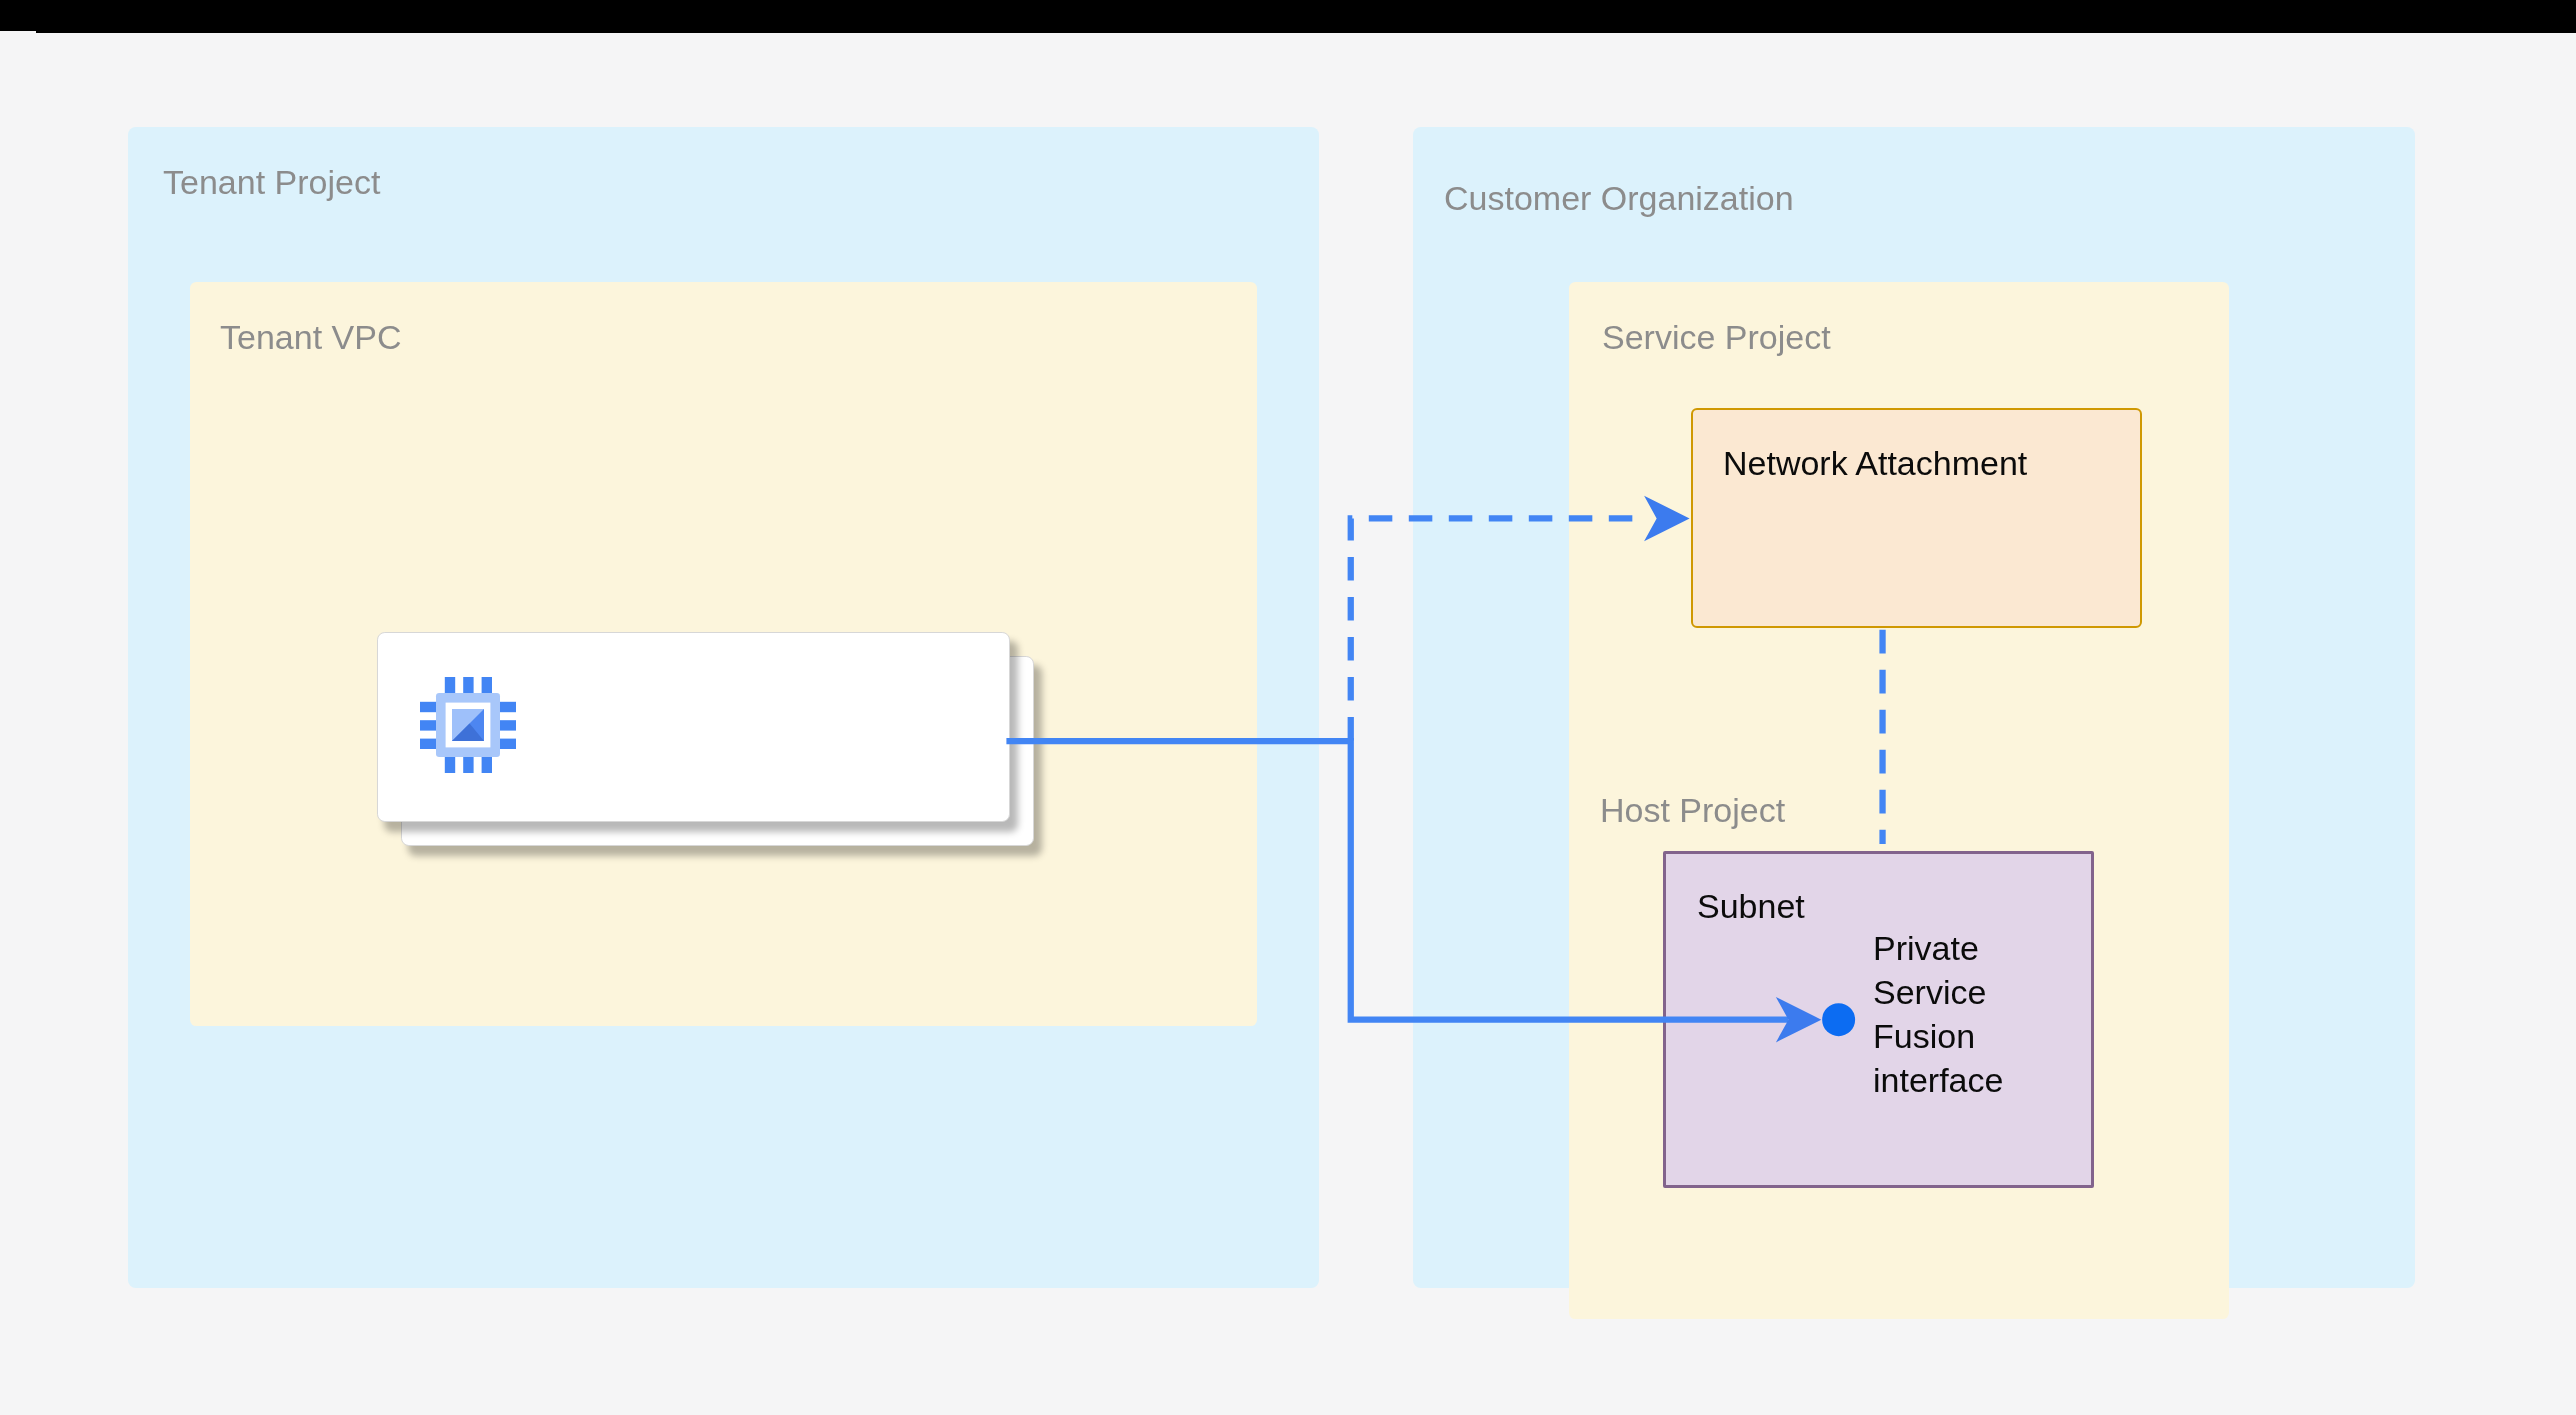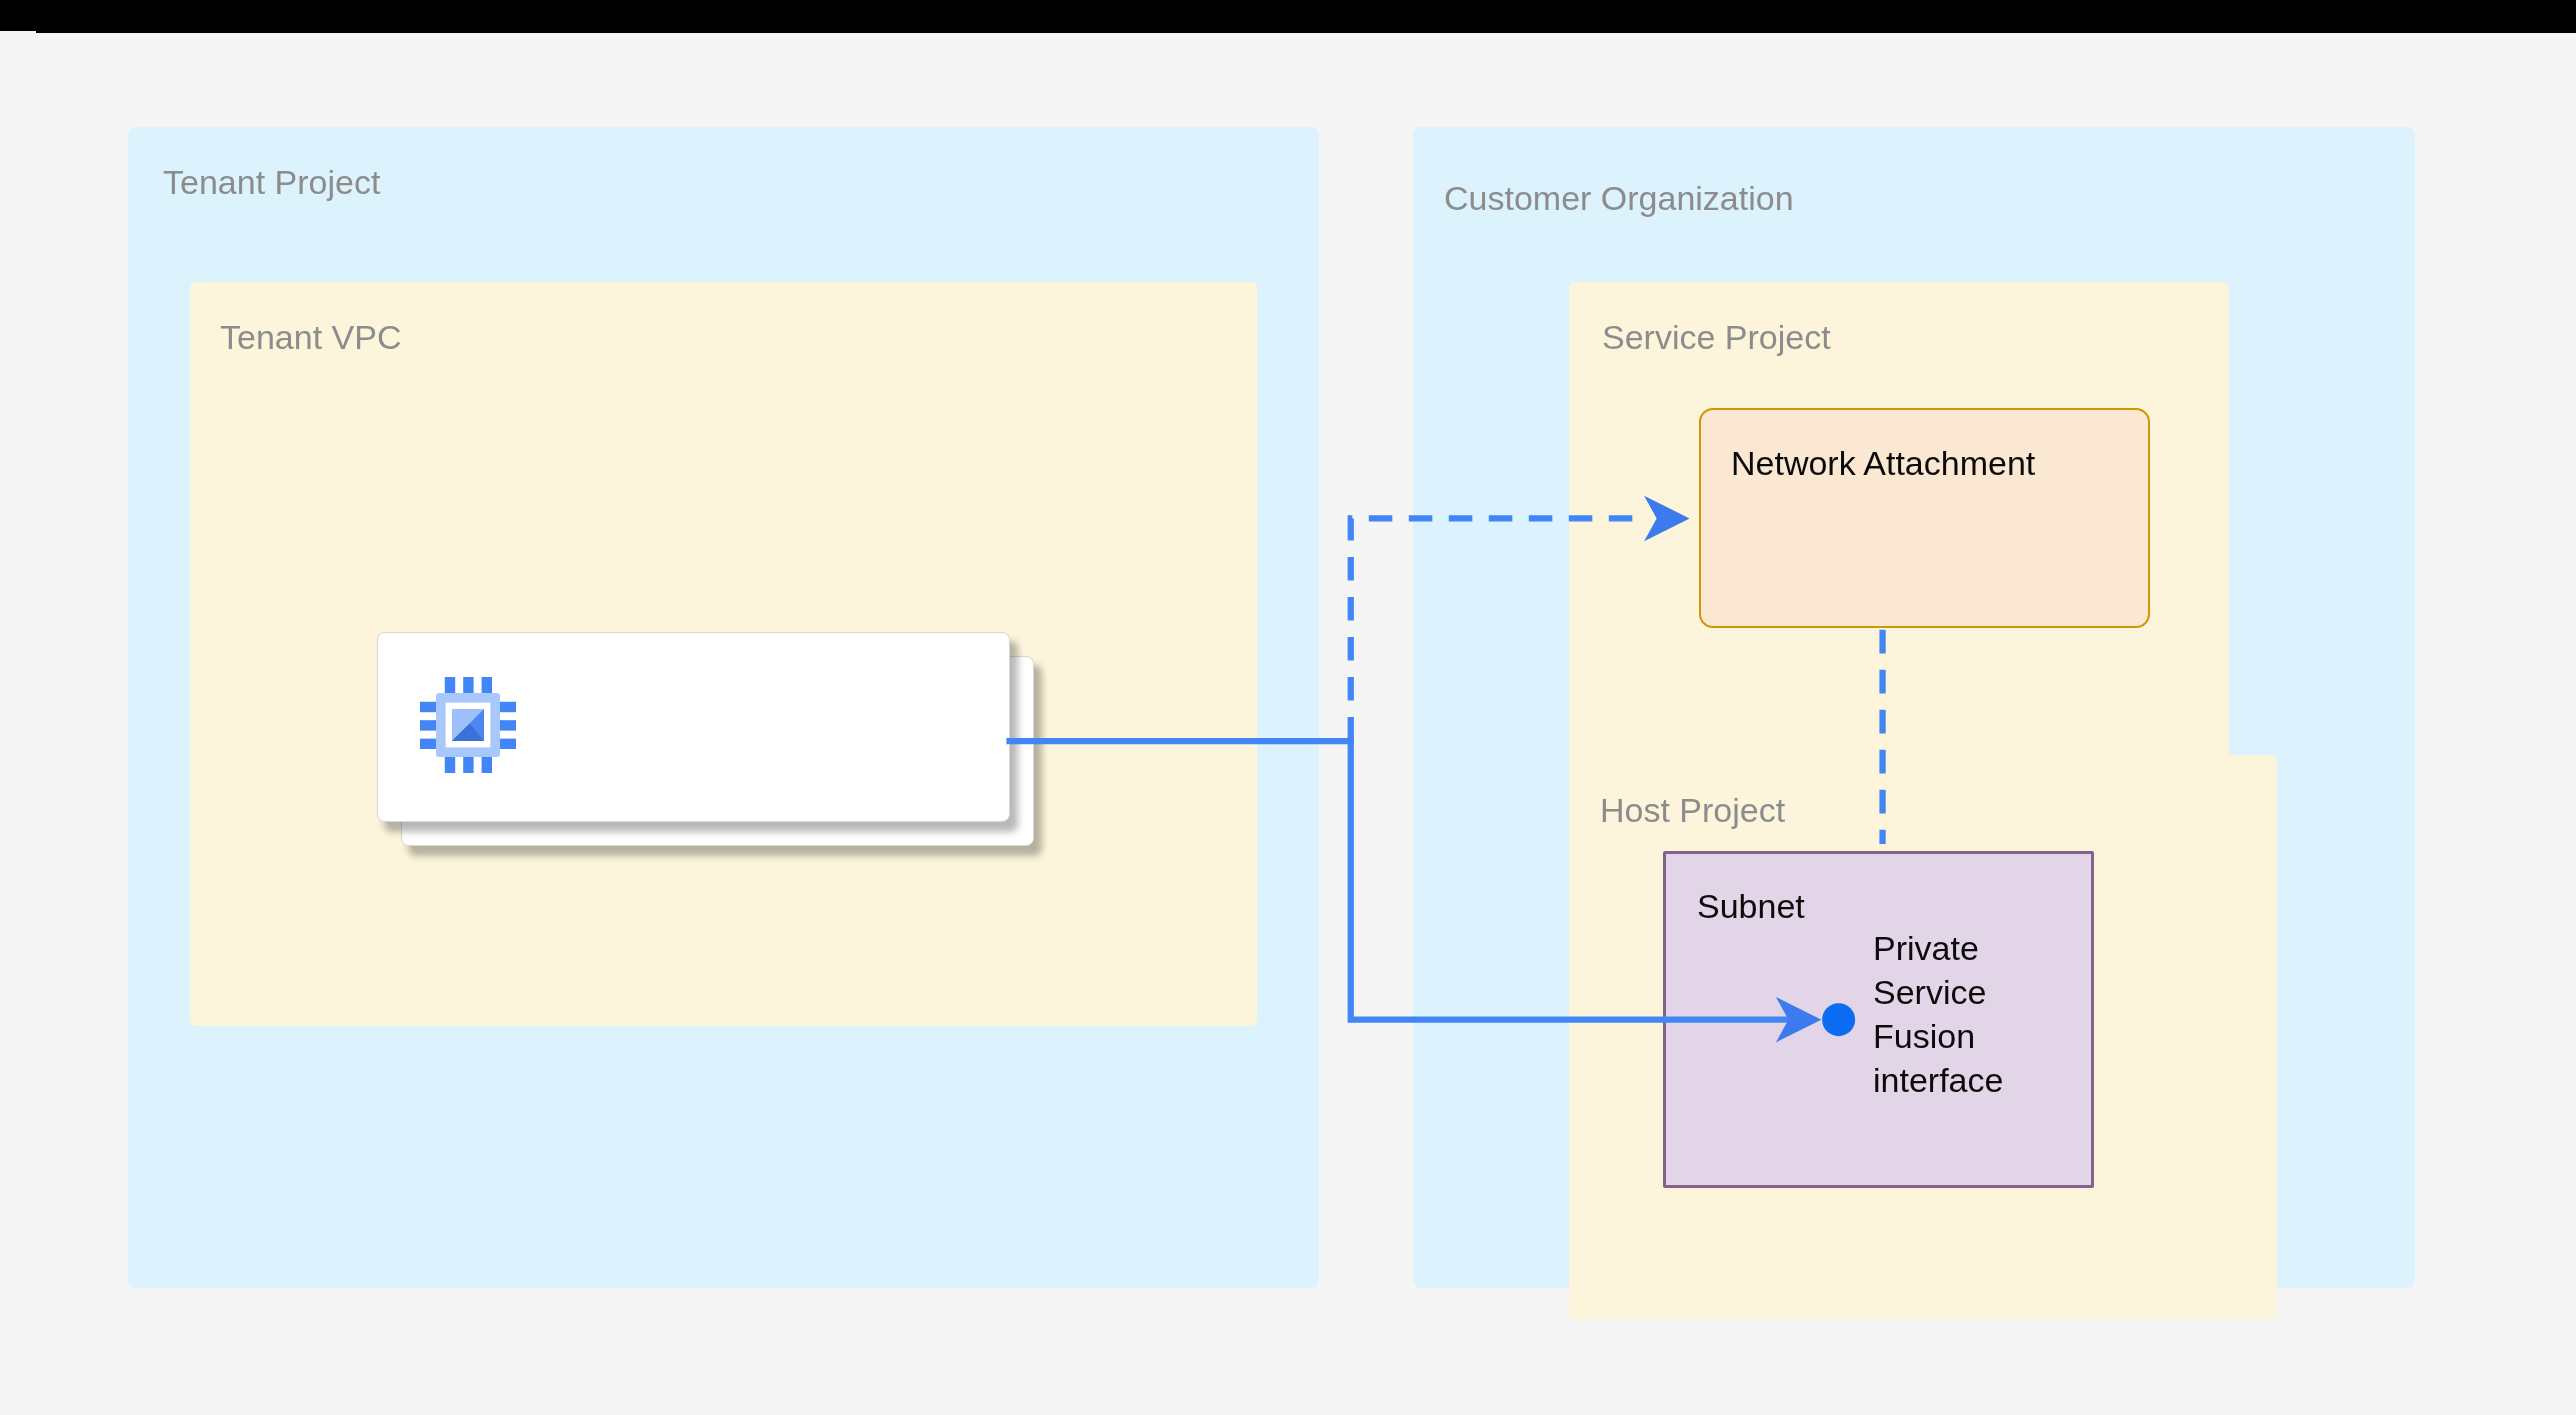--- a/index.html
+++ b/index.html
@@ -35,25 +35,25 @@
   .vm-card.back{left:211px;top:374px;z-index:1;}
   .vm-card.front{left:187px;top:350px;z-index:2;}
   .vm-icon{position:absolute;left:42px;top:44px;width:96px;height:96px;}
   .vm-text{position:absolute;left:206px;top:22px;}
   .vm-title{font-size:35px;line-height:45px;color:var(--text_black);font-weight:500;white-space:nowrap;}
   .vm-subtitle{font-size:34px;line-height:45px;color:var(--subtitle_gray);width:380px;}
 
   
   .customer-org{left:1413px;top:127px;width:1002px;height:1161px;}
   .service-project{left:156px;top:155px;width:660px;height:484px;}
-  .host-project{left:156px;top:628px;width:660px;height:564px;padding-left:48px;}
+  .host-project{left:156px;top:628px;width:660px;height:564px;}
 
   .network-attachment{position:absolute;left:122px;top:126px;width:451px;height:220px;
       background:var(--attachment_fill);border:2.4px solid var(--attachment_border);
-      border-radius:14px;box-sizing:border-box;margin-left:8px;}
+      border-radius:6px;box-sizing:border-box;}
   .na-label{position:absolute;left:30px;top:31px;font-size:34px;line-height:45px;color:var(--text_black);white-space:nowrap;}
 
   .subnet{position:absolute;left:94px;top:96px;width:431px;height:337px;
       background:var(--subnet_fill);border:3.1px solid var(--subnet_border);
       border-radius:2px;box-sizing:border-box;}
   .subnet-label{position:absolute;left:31px;top:30px;font-size:34px;line-height:45px;color:var(--text_black);white-space:nowrap;}
   .psc-label{position:absolute;left:207px;top:72px;width:192px;font-size:34px;line-height:44px;color:var(--text_black);}
 
   .connectors{position:absolute;left:0;top:0;width:2576px;height:1415px;z-index:10;pointer-events:none;}
 </style>

